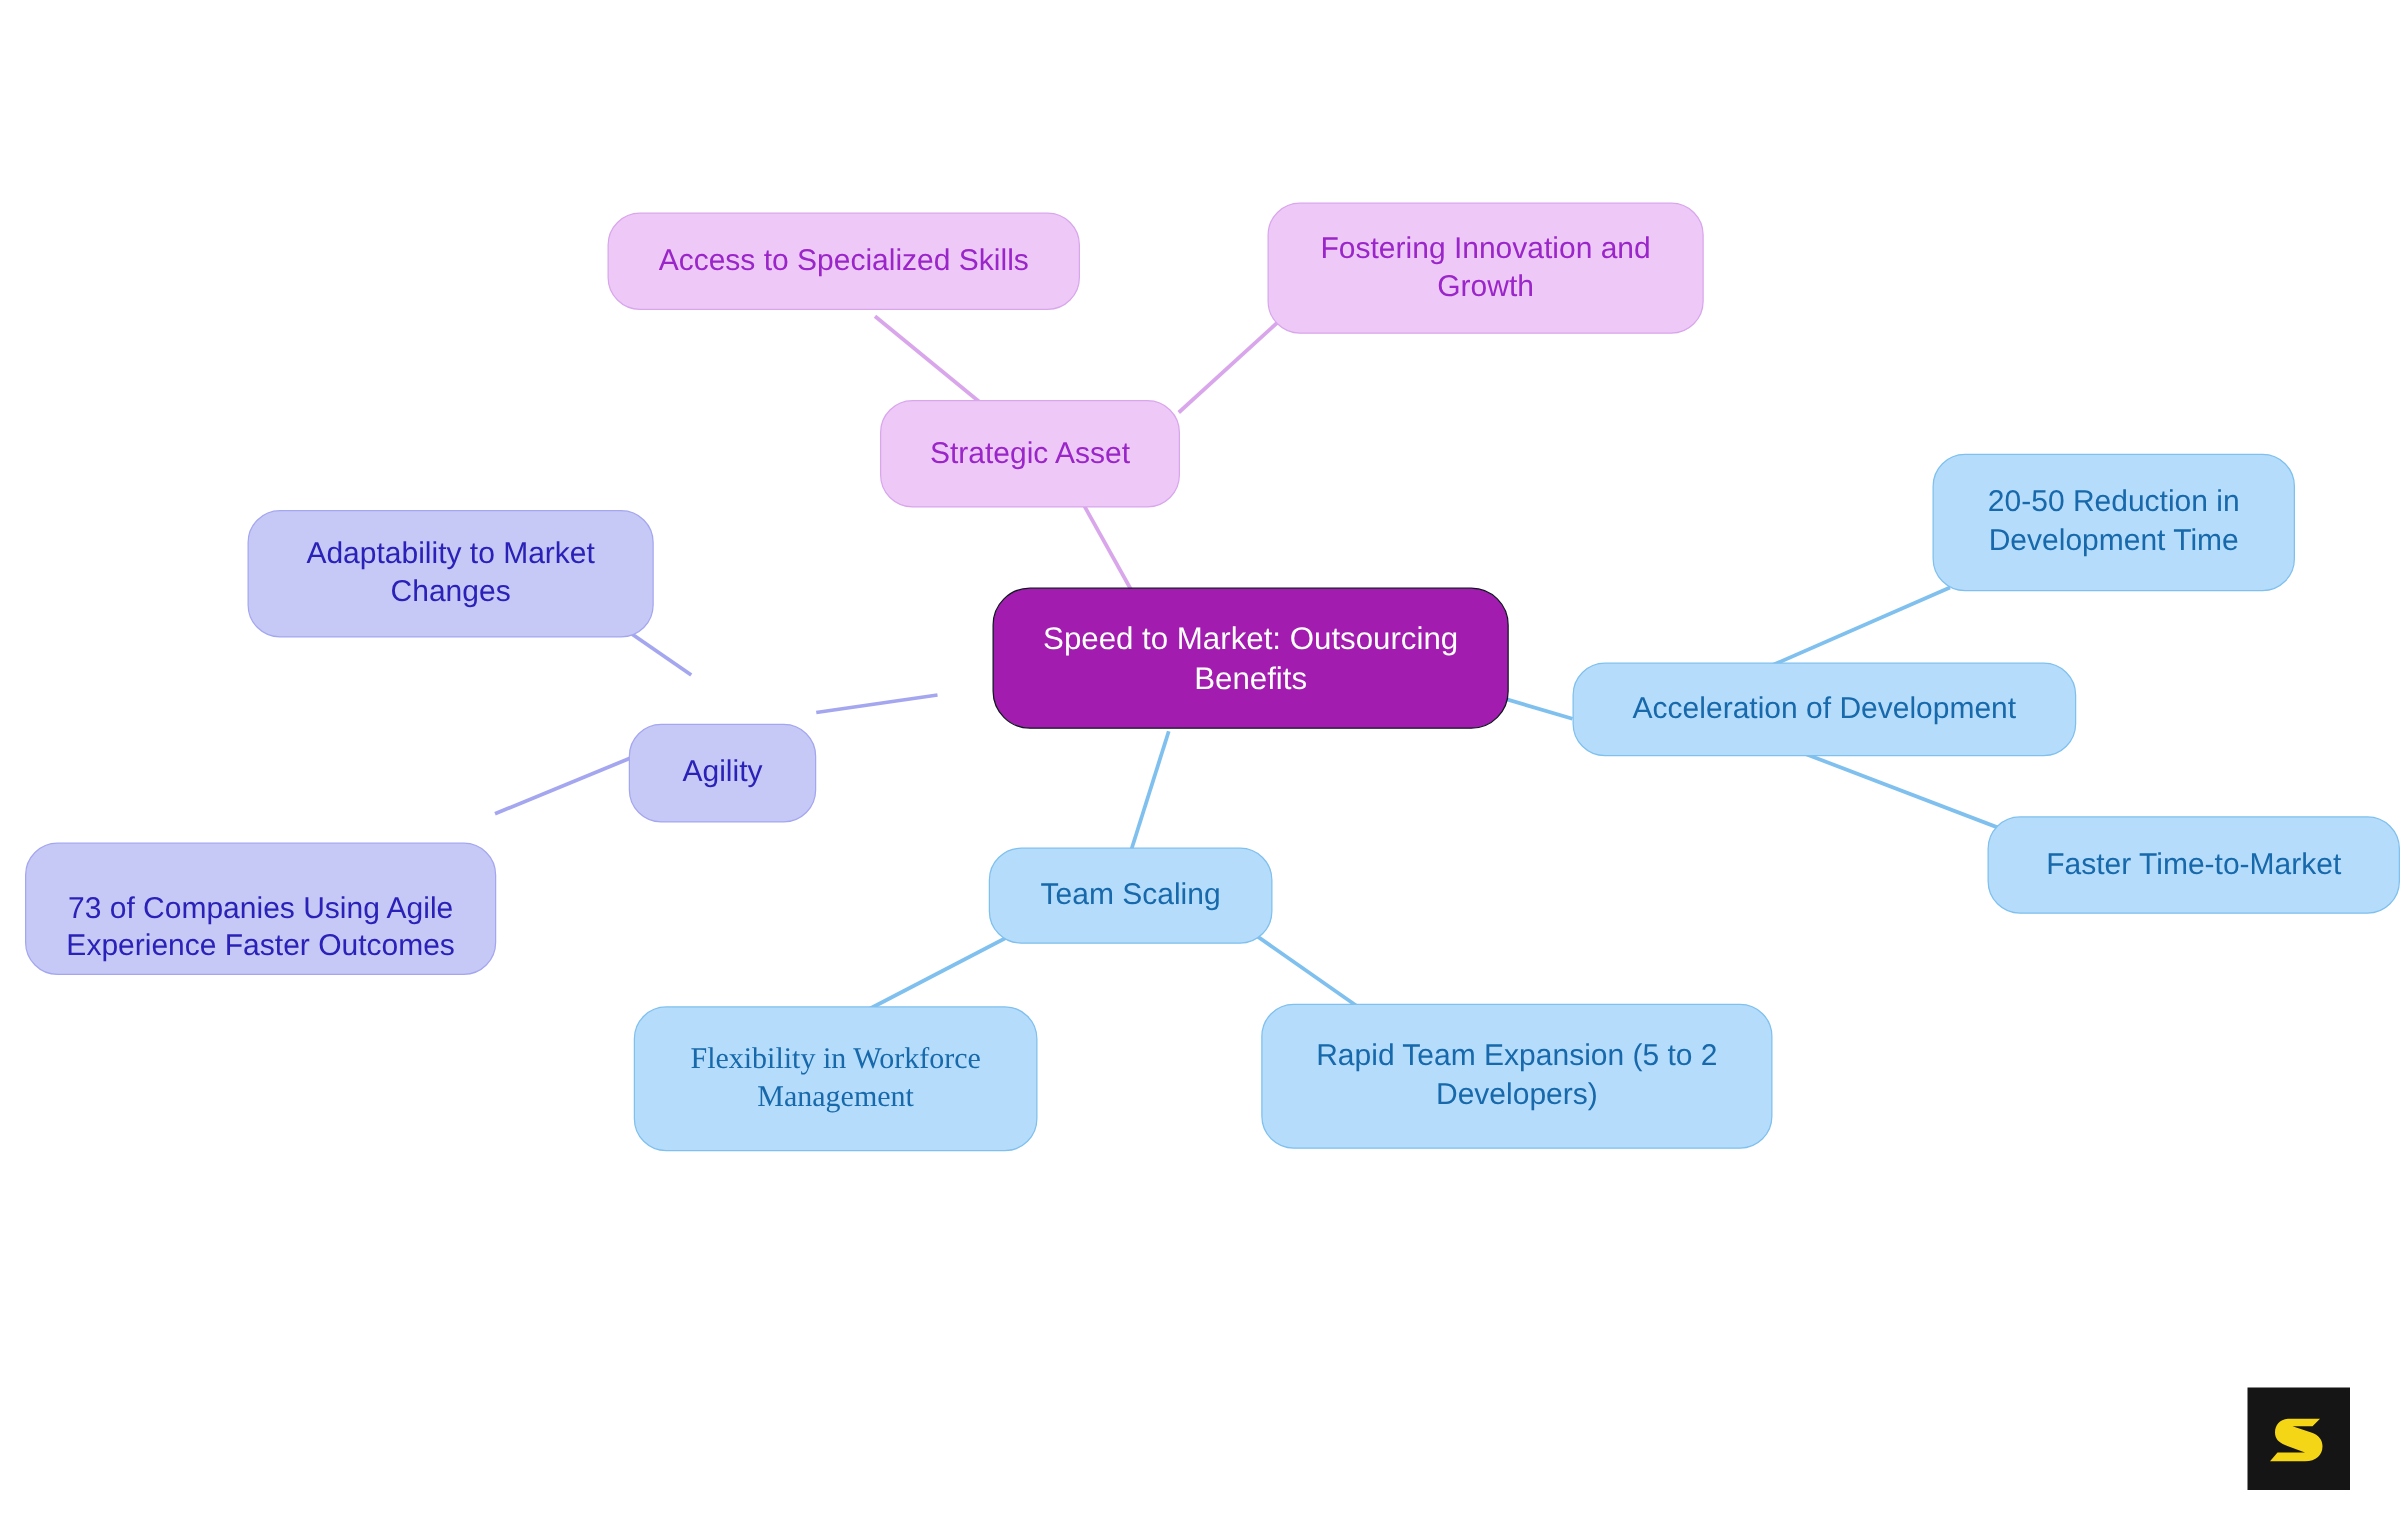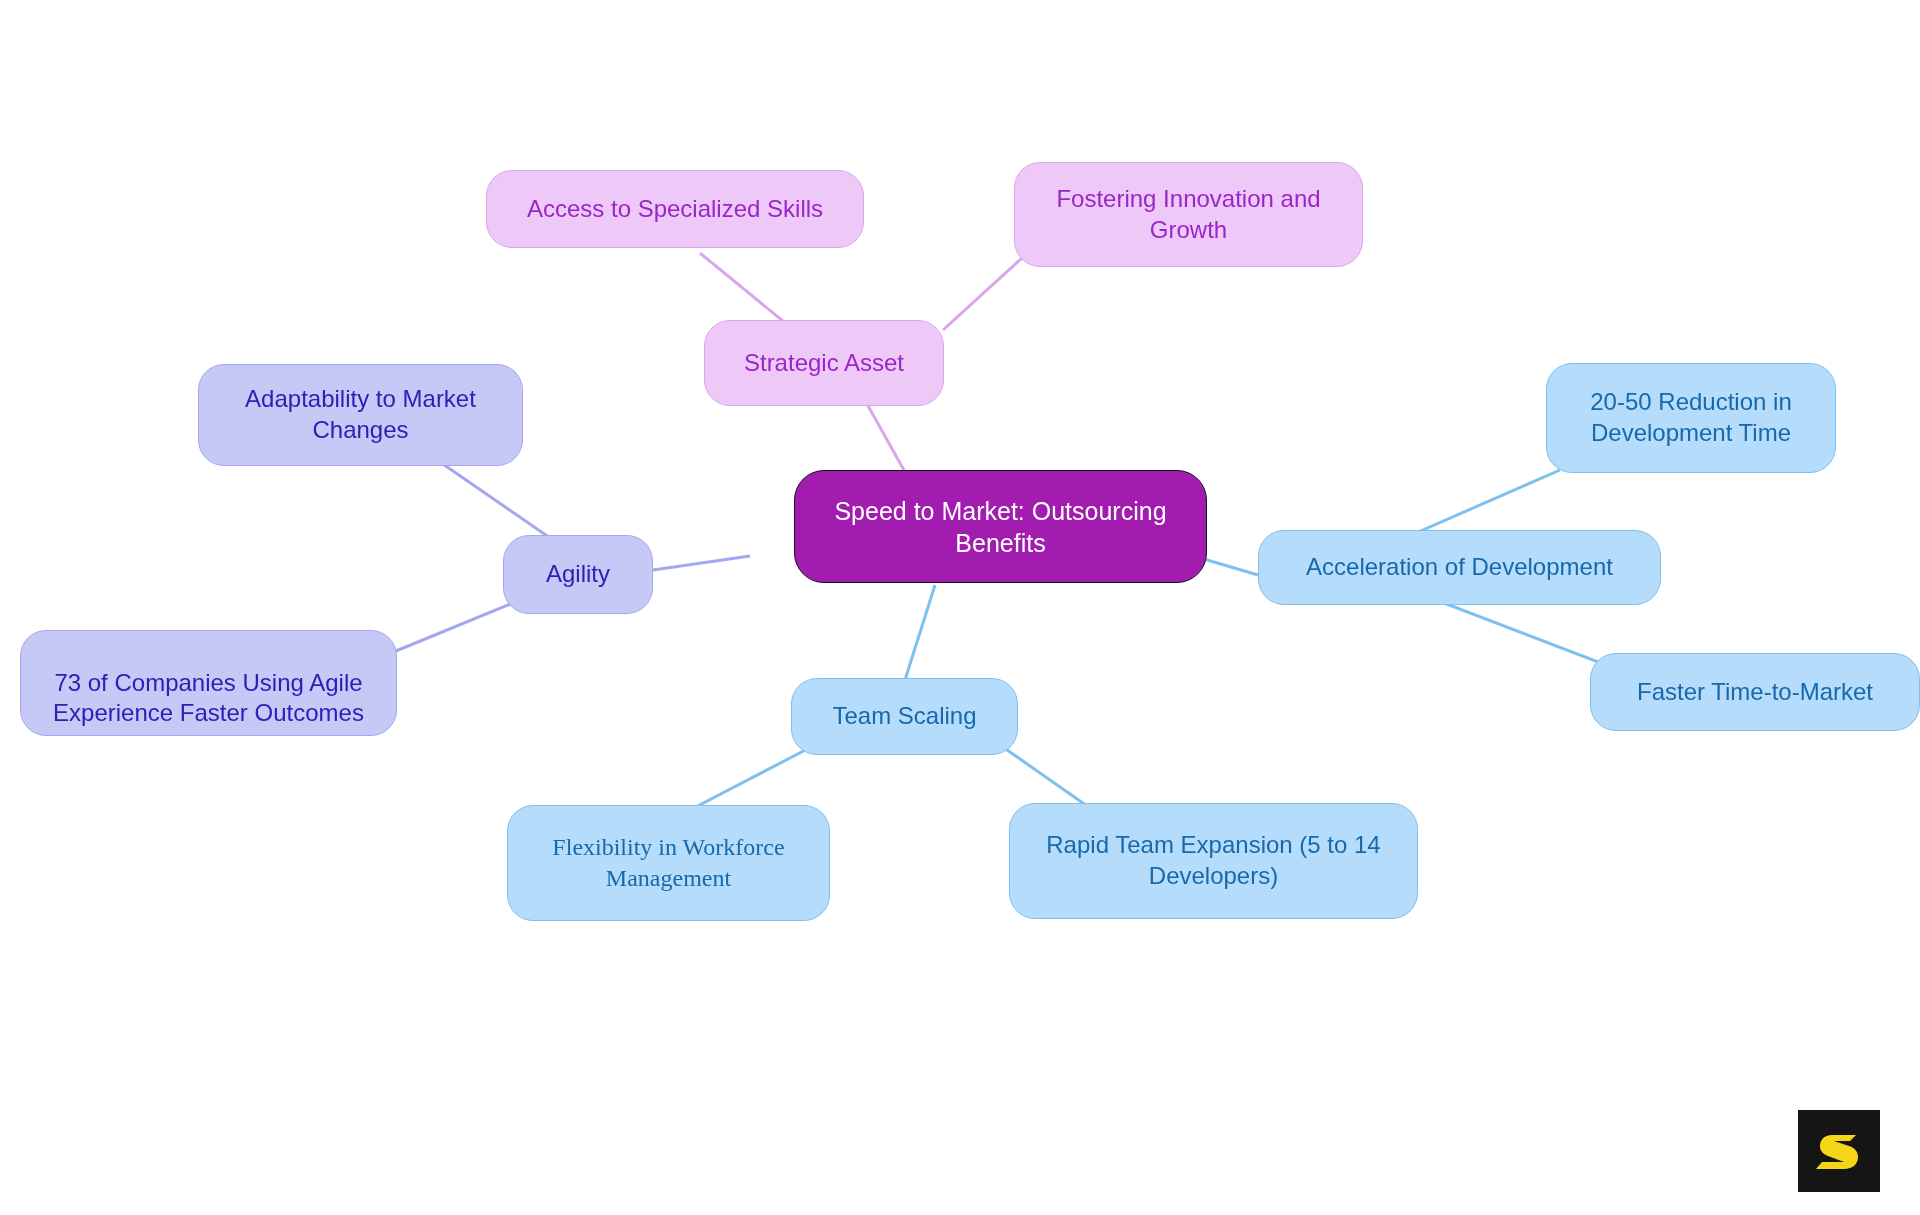--- a/index.html
+++ b/index.html
@@ -49,20 +49,21 @@
     background: #b5dcfb;
     border-color: #7fc0ee;
     color: #1769ab;
     font-size: 24px;
   }
   .node-lav {
     background: #c6c8f6;
     border-color: #a4a7ef;
     color: #2a22b8;
     font-size: 24px;
+    margin-top: 44px;
   }
   .node-purple {
     background: #eec9f7;
     border-color: #d9a6ec;
     color: #9a25c9;
     font-size: 24px;
   }
   .node-label {
     display: block;
     width: 100%;
@@ -127,21 +128,21 @@
 
   <div class="node node-blue" style="left:791px; top:678px; width:227px; height:77px;">
     <span class="node-label">Team Scaling</span>
   </div>
 
   <div class="node node-blue" style="left:507px; top:805px; width:323px; height:116px;font-family:Liberation Serif, serif;">
     <span class="node-label">Flexibility in Workforce Management</span>
   </div>
 
   <div class="node node-blue" style="left:1009px; top:803px; width:409px; height:116px;">
-    <span class="node-label">Rapid Team Expansion (5 to 14 Developers)</span>
+    <span class="node-label">Rapid Team Expansion (5 to 2 Developers)</span>
   </div>
 
   <div class="node node-lav" style="left:503px; top:535px; width:150px; height:79px;">
     <span class="node-label">Agility</span>
   </div>
 
   <div class="node node-lav" style="left:198px; top:364px; width:325px; height:102px;">
     <span class="node-label">Adaptability to Market Changes</span>
   </div>
 

